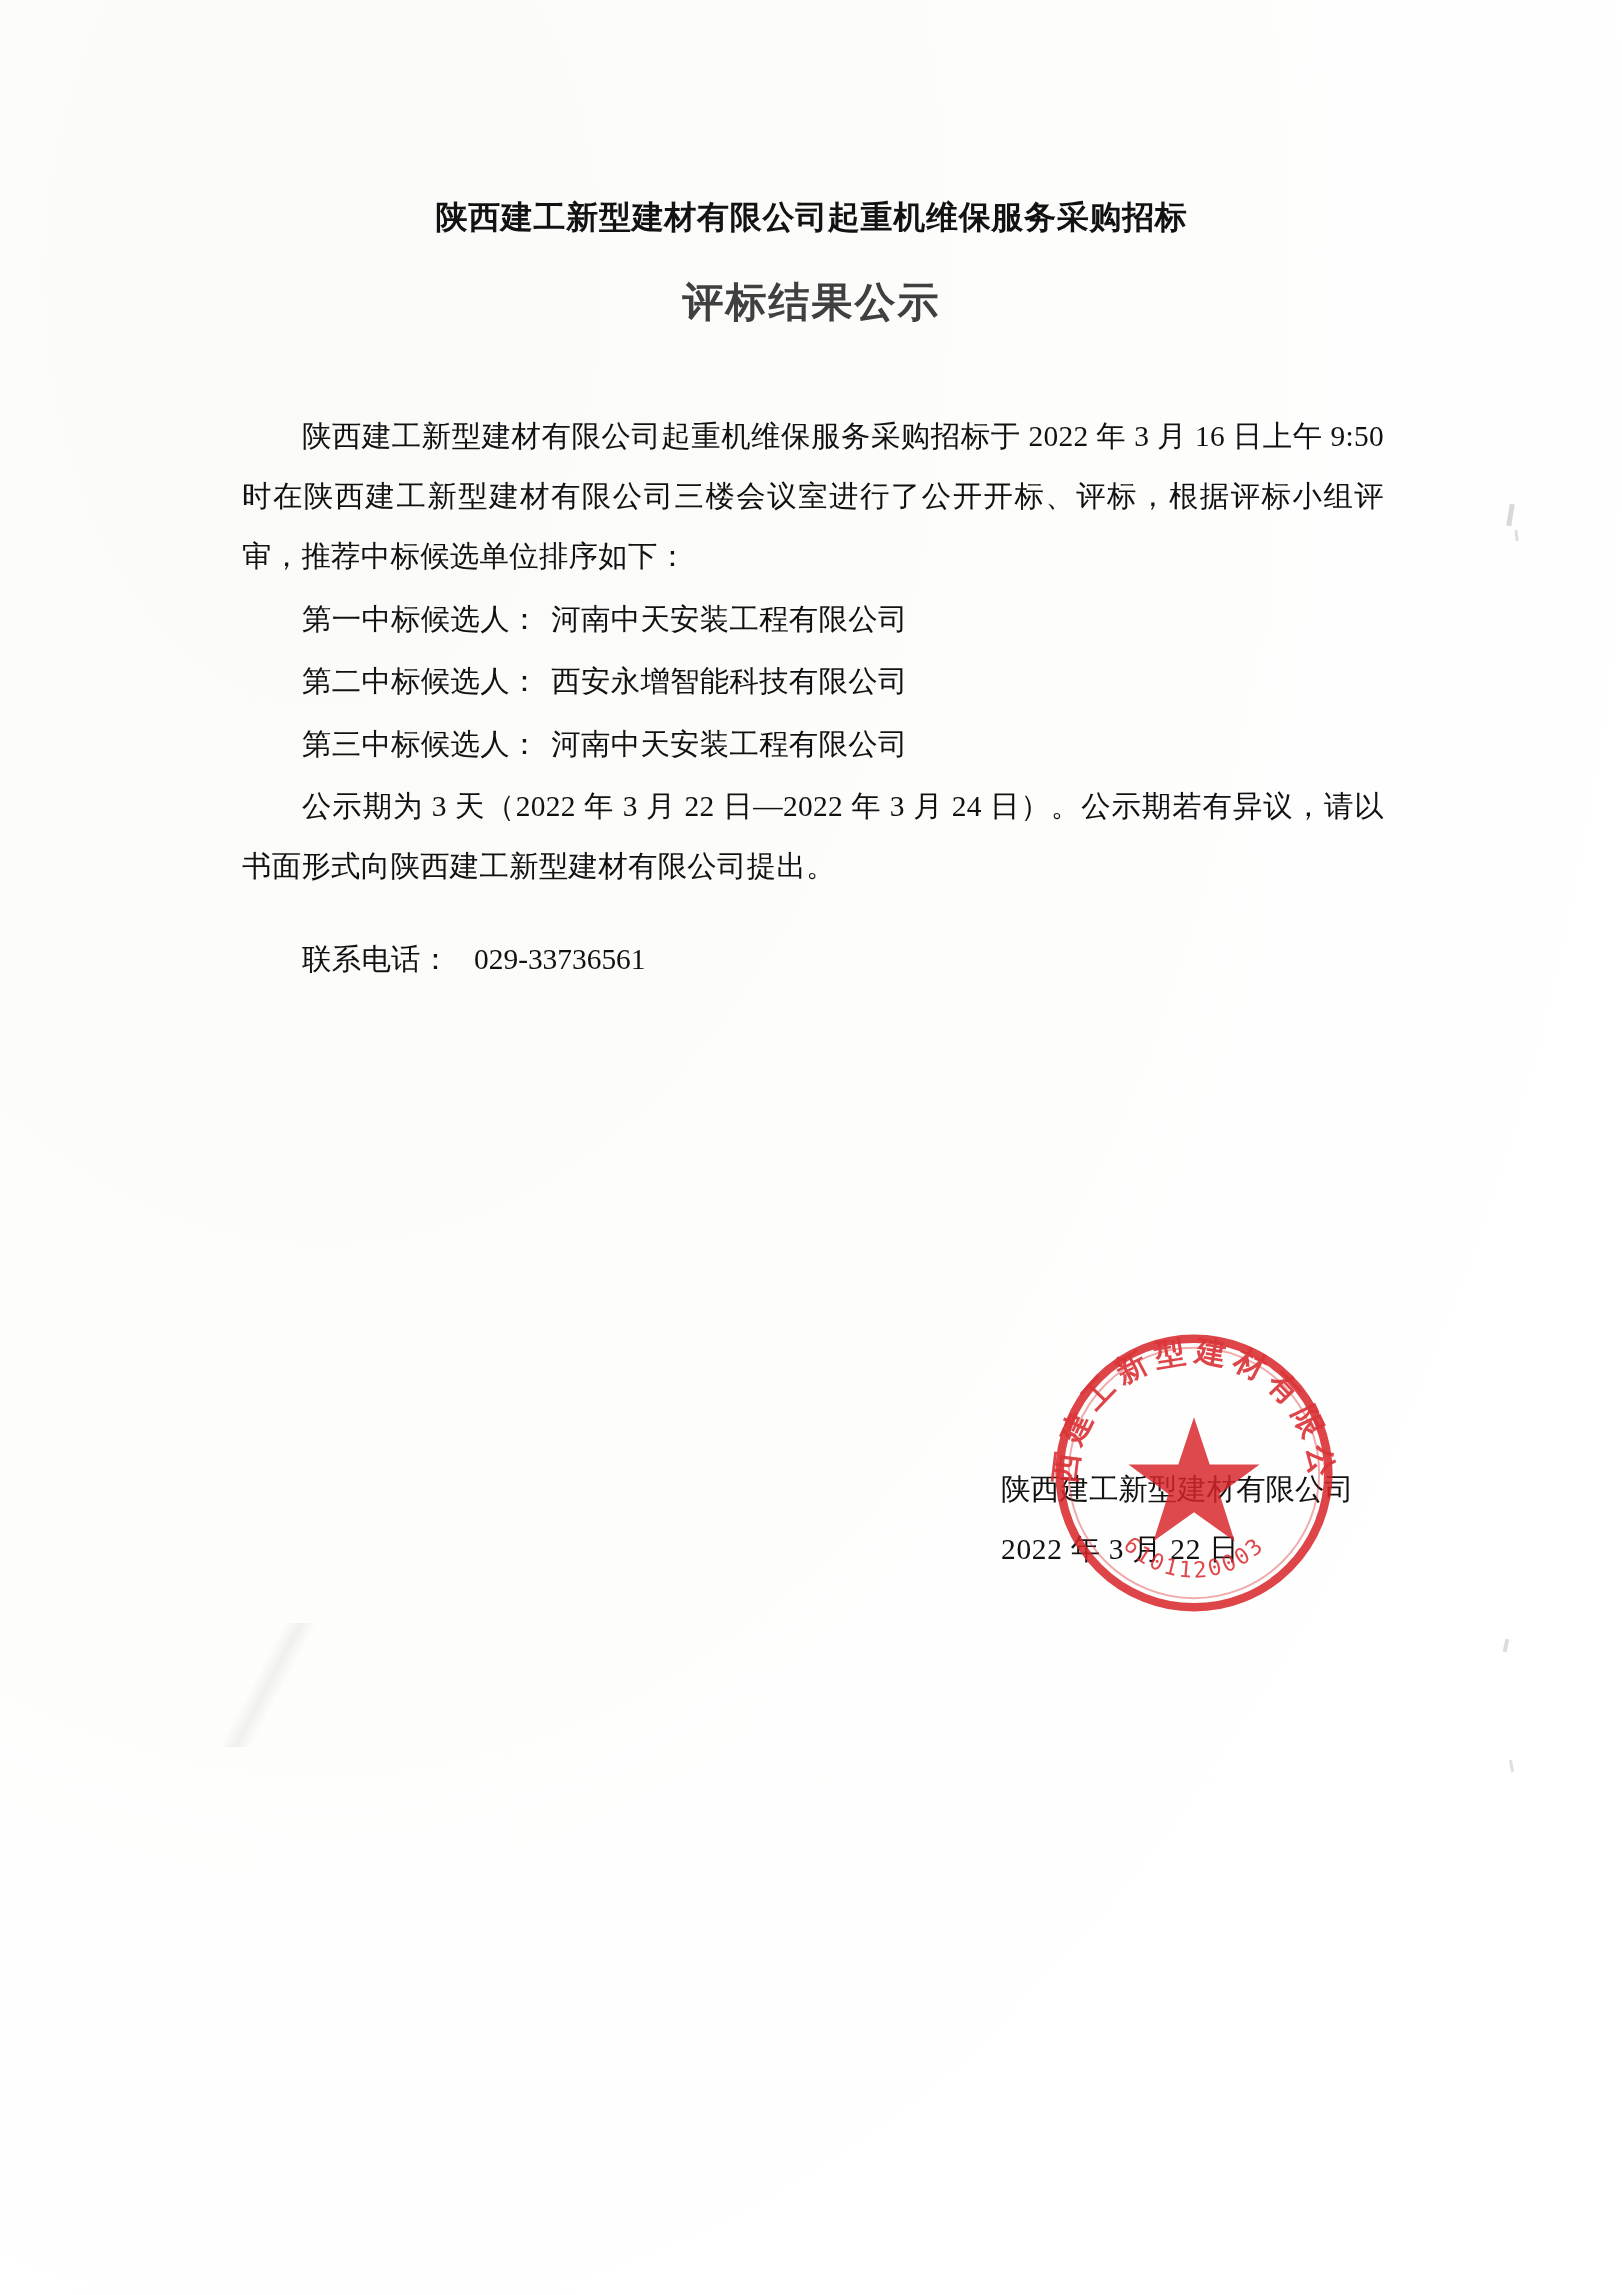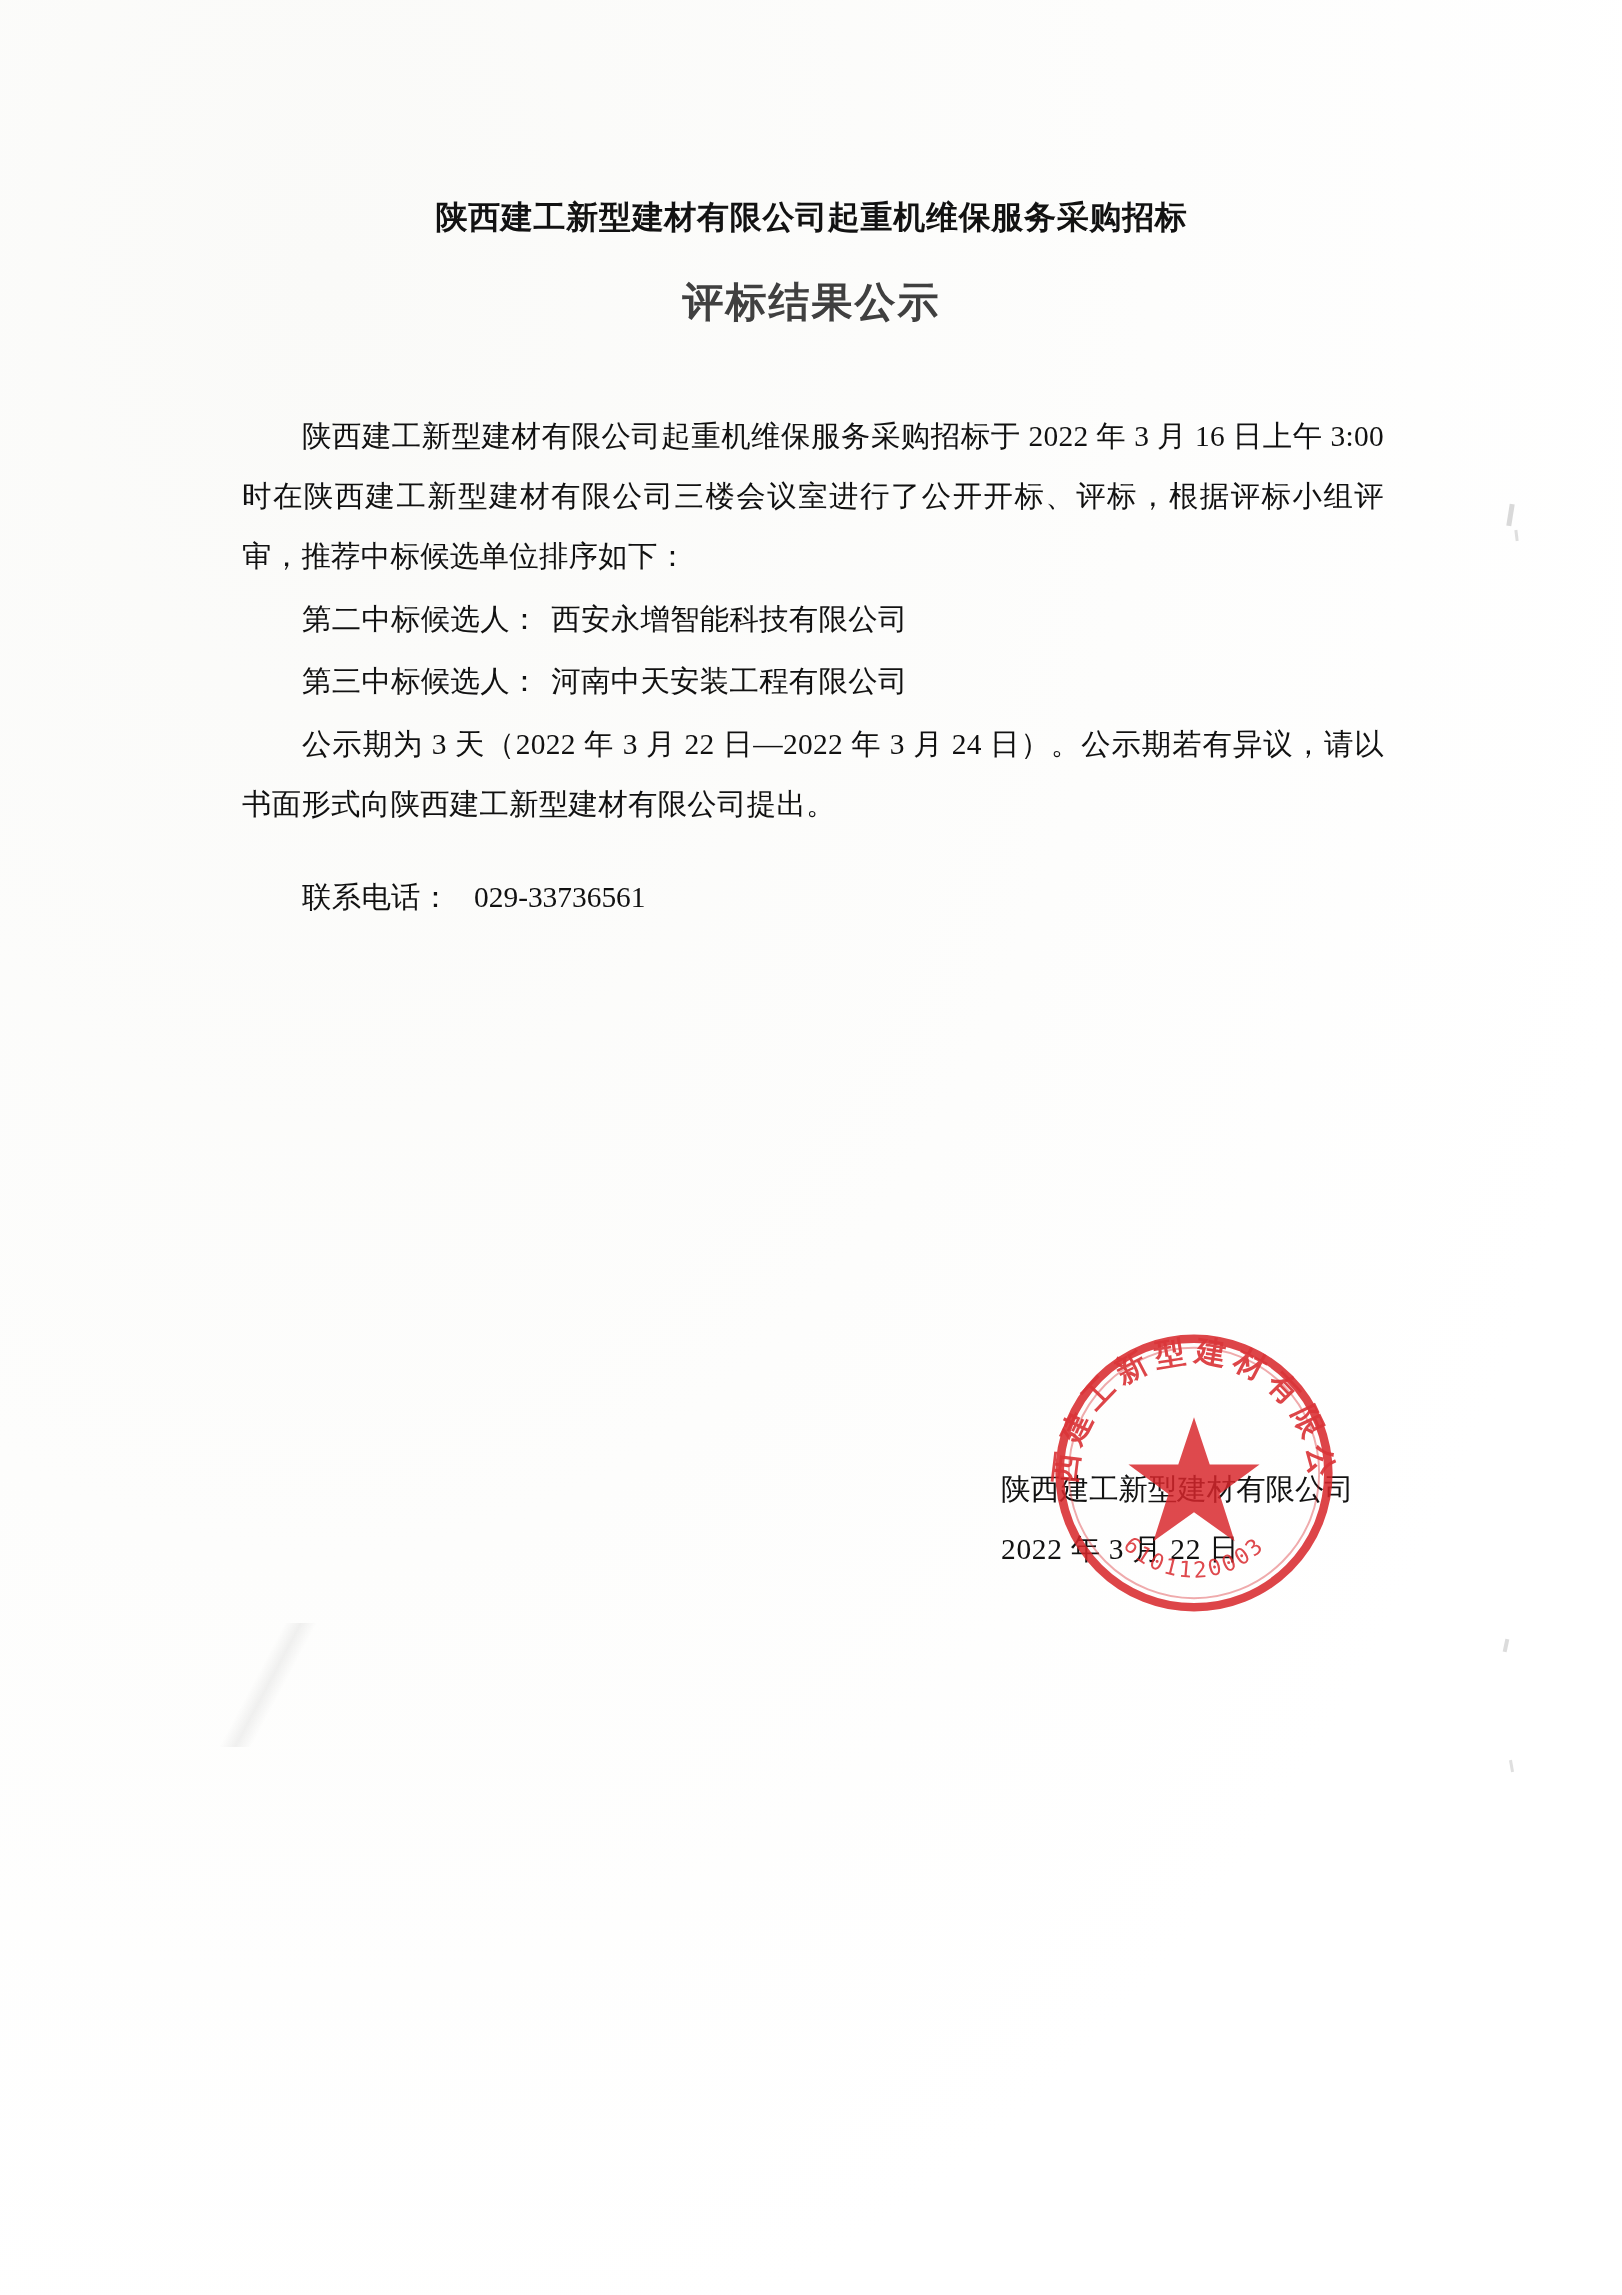--- a/index.html
+++ b/index.html
@@ -144,22 +144,25 @@
   <div class="edge-mark em4"></div>
 
   <div class="content">
 
     <div class="title-line-1">陕西建工新型建材有限公司起重机维保服务采购招标</div>
 
     <div class="title-line-2">评标结果公示</div>
 
     <div class="body-block">
 
-      <p class="para indent">陕西建工新型建材有限公司起重机维保服务采购招标于 2022 年 3 月 16 日上午 3:00 时在陕西建工新型建材有限公司三楼会议室进行了公开开标、评标，根据评标小组评审，推荐中标候选单位排序如下：</p>
-
+      <p class="para indent">陕西建工新型建材有限公司起重机维保服务采购招标于 2022 年 3 月 16 日上午 9:50 时在陕西建工新型建材有限公司三楼会议室进行了公开开标、评标，根据评标小组评审，推荐中标候选单位排序如下：</p>
+
+      <p class="para cand-line">
+        <span>第一中标候选人：</span><span class="cand-gap"></span><span>河南中天安装工程有限公司</span>
+      </p>
 
       <p class="para cand-line">
         <span>第二中标候选人：</span><span class="cand-gap"></span><span>西安永增智能科技有限公司</span>
       </p>
 
       <p class="para cand-line">
         <span>第三中标候选人：</span><span class="cand-gap"></span><span>河南中天安装工程有限公司</span>
       </p>
 
       <p class="para indent">公示期为 3 天（2022 年 3 月 22 日—2022 年 3 月 24 日）。公示期若有异议，请以书面形式向陕西建工新型建材有限公司提出。</p>

